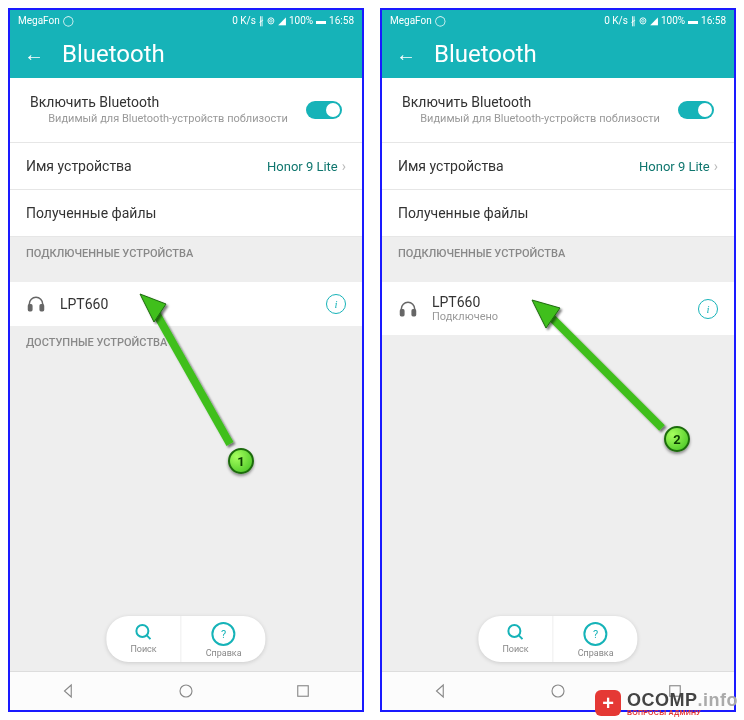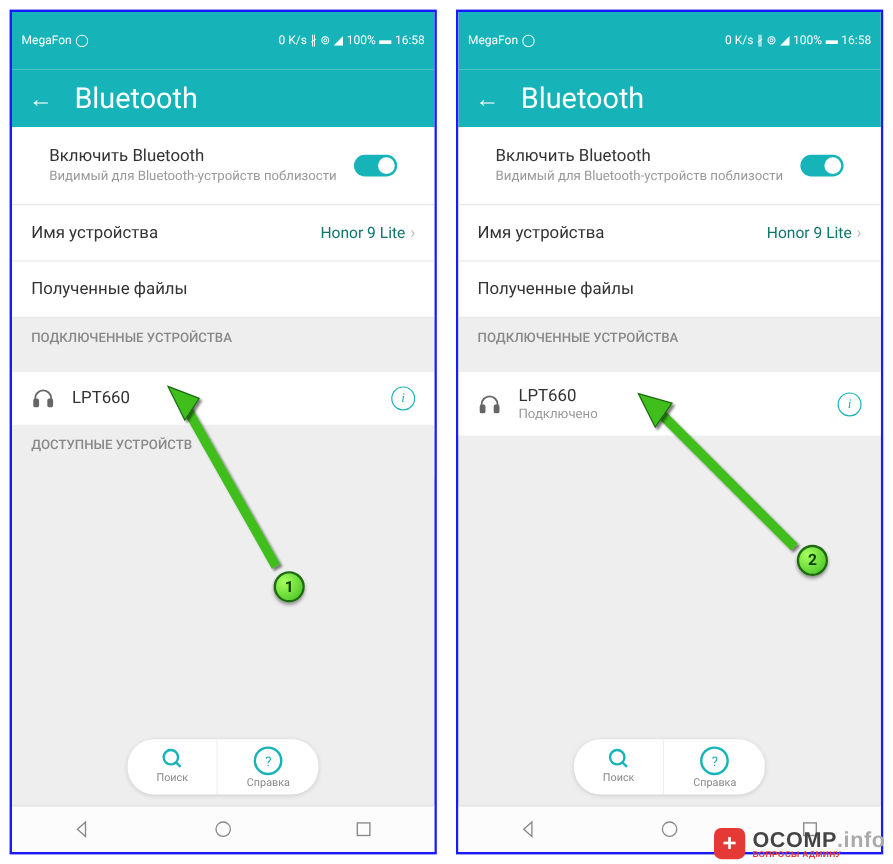--- a/index.html
+++ b/index.html
@@ -21,21 +21,21 @@
     background: #eeeeee;
     display: flex;
     flex-direction: column;
     position: relative;
     overflow: hidden;
   }
   .statusbar {
     background: #16b3b8;
     color: #fff;
     font-size: 10px;
-    padding: 17px 8px;
+    padding: 3px 8px;
     display: flex;
     justify-content: space-between;
     align-items: center;
     height: 14px;
   }
   .statusbar .left, .statusbar .right { display:flex; align-items:center; gap:3px; }
   .header {
     background: #16b3b8;
     color: #fff;
     display: flex;
@@ -48,24 +48,24 @@
   .header .title { font-size: 24px; font-weight: 400; }
   .content { flex:1; background:#eeeeee; display:flex; flex-direction:column; position:relative;}
   .row {
     background: #fff;
     padding: 10px 16px;
     display: flex;
     align-items: center;
     border-bottom: 1px solid #e6e6e6;
     min-height: 26px;
   }
-  .row.tall { padding: 12px 31px; min-height:40px;}
+  .row.tall { padding: 12px 20px; min-height:40px;}
   .row .main { flex:1; }
   .row .label { font-size: 14px; color: #333; }
-  .row .sub { font-size: 11px; color: #999; line-height:1.2; margin-top:2px;}
+  .row .sub { font-size: 11px; color: #999; line-height:1.2; margin-top:2px;text-align:center;}
   .row .value { font-size: 13px; color: #0f766e; margin-right:4px;}
   .row .chev { color:#bbb; font-size:14px; }
   .toggle {
     width: 36px; height: 18px; border-radius: 9px;
     background: #16b3b8; position: relative;
   }
   .toggle::after {
     content:''; position:absolute; right:2px; top:2px;
     width:14px; height:14px; background:#fff; border-radius:50%;
   }
@@ -224,21 +224,21 @@
           <rect x="3" y="13" width="4" height="7" rx="1" fill="#666"></rect>
           <rect x="17" y="13" width="4" height="7" rx="1" fill="#666"></rect>
         </svg>
       </span>
       <div class="dev-main">
         <div class="dev-name">LPT660</div>
       </div>
       <div class="info-icon">i</div>
     </div>
 
-    <div class="section-header">ДОСТУПНЫЕ УСТРОЙСТВ</div>
+    <div class="section-header">ДОСТУПНЫЕ УСТРОЙСТВА</div>
 
     <div class="arrow" style="left:130px; top:216px;">
       <svg width="130" height="170">
         <defs>
           <filter id="s1" x="-20%" y="-20%" width="140%" height="140%">
             <feDropShadow dx="2" dy="2" stdDeviation="1" flood-opacity="0.5"></feDropShadow>
           </filter>
         </defs>
         <line x1="12" y1="12" x2="90" y2="150" stroke="#3fbf1f" stroke-width="8" filter="url(#s1)"></line>
         <polygon points="0,0 26,10 14,28" fill="#3fbf1f" stroke="#1c6b0c" stroke-width="1" filter="url(#s1)"></polygon>

